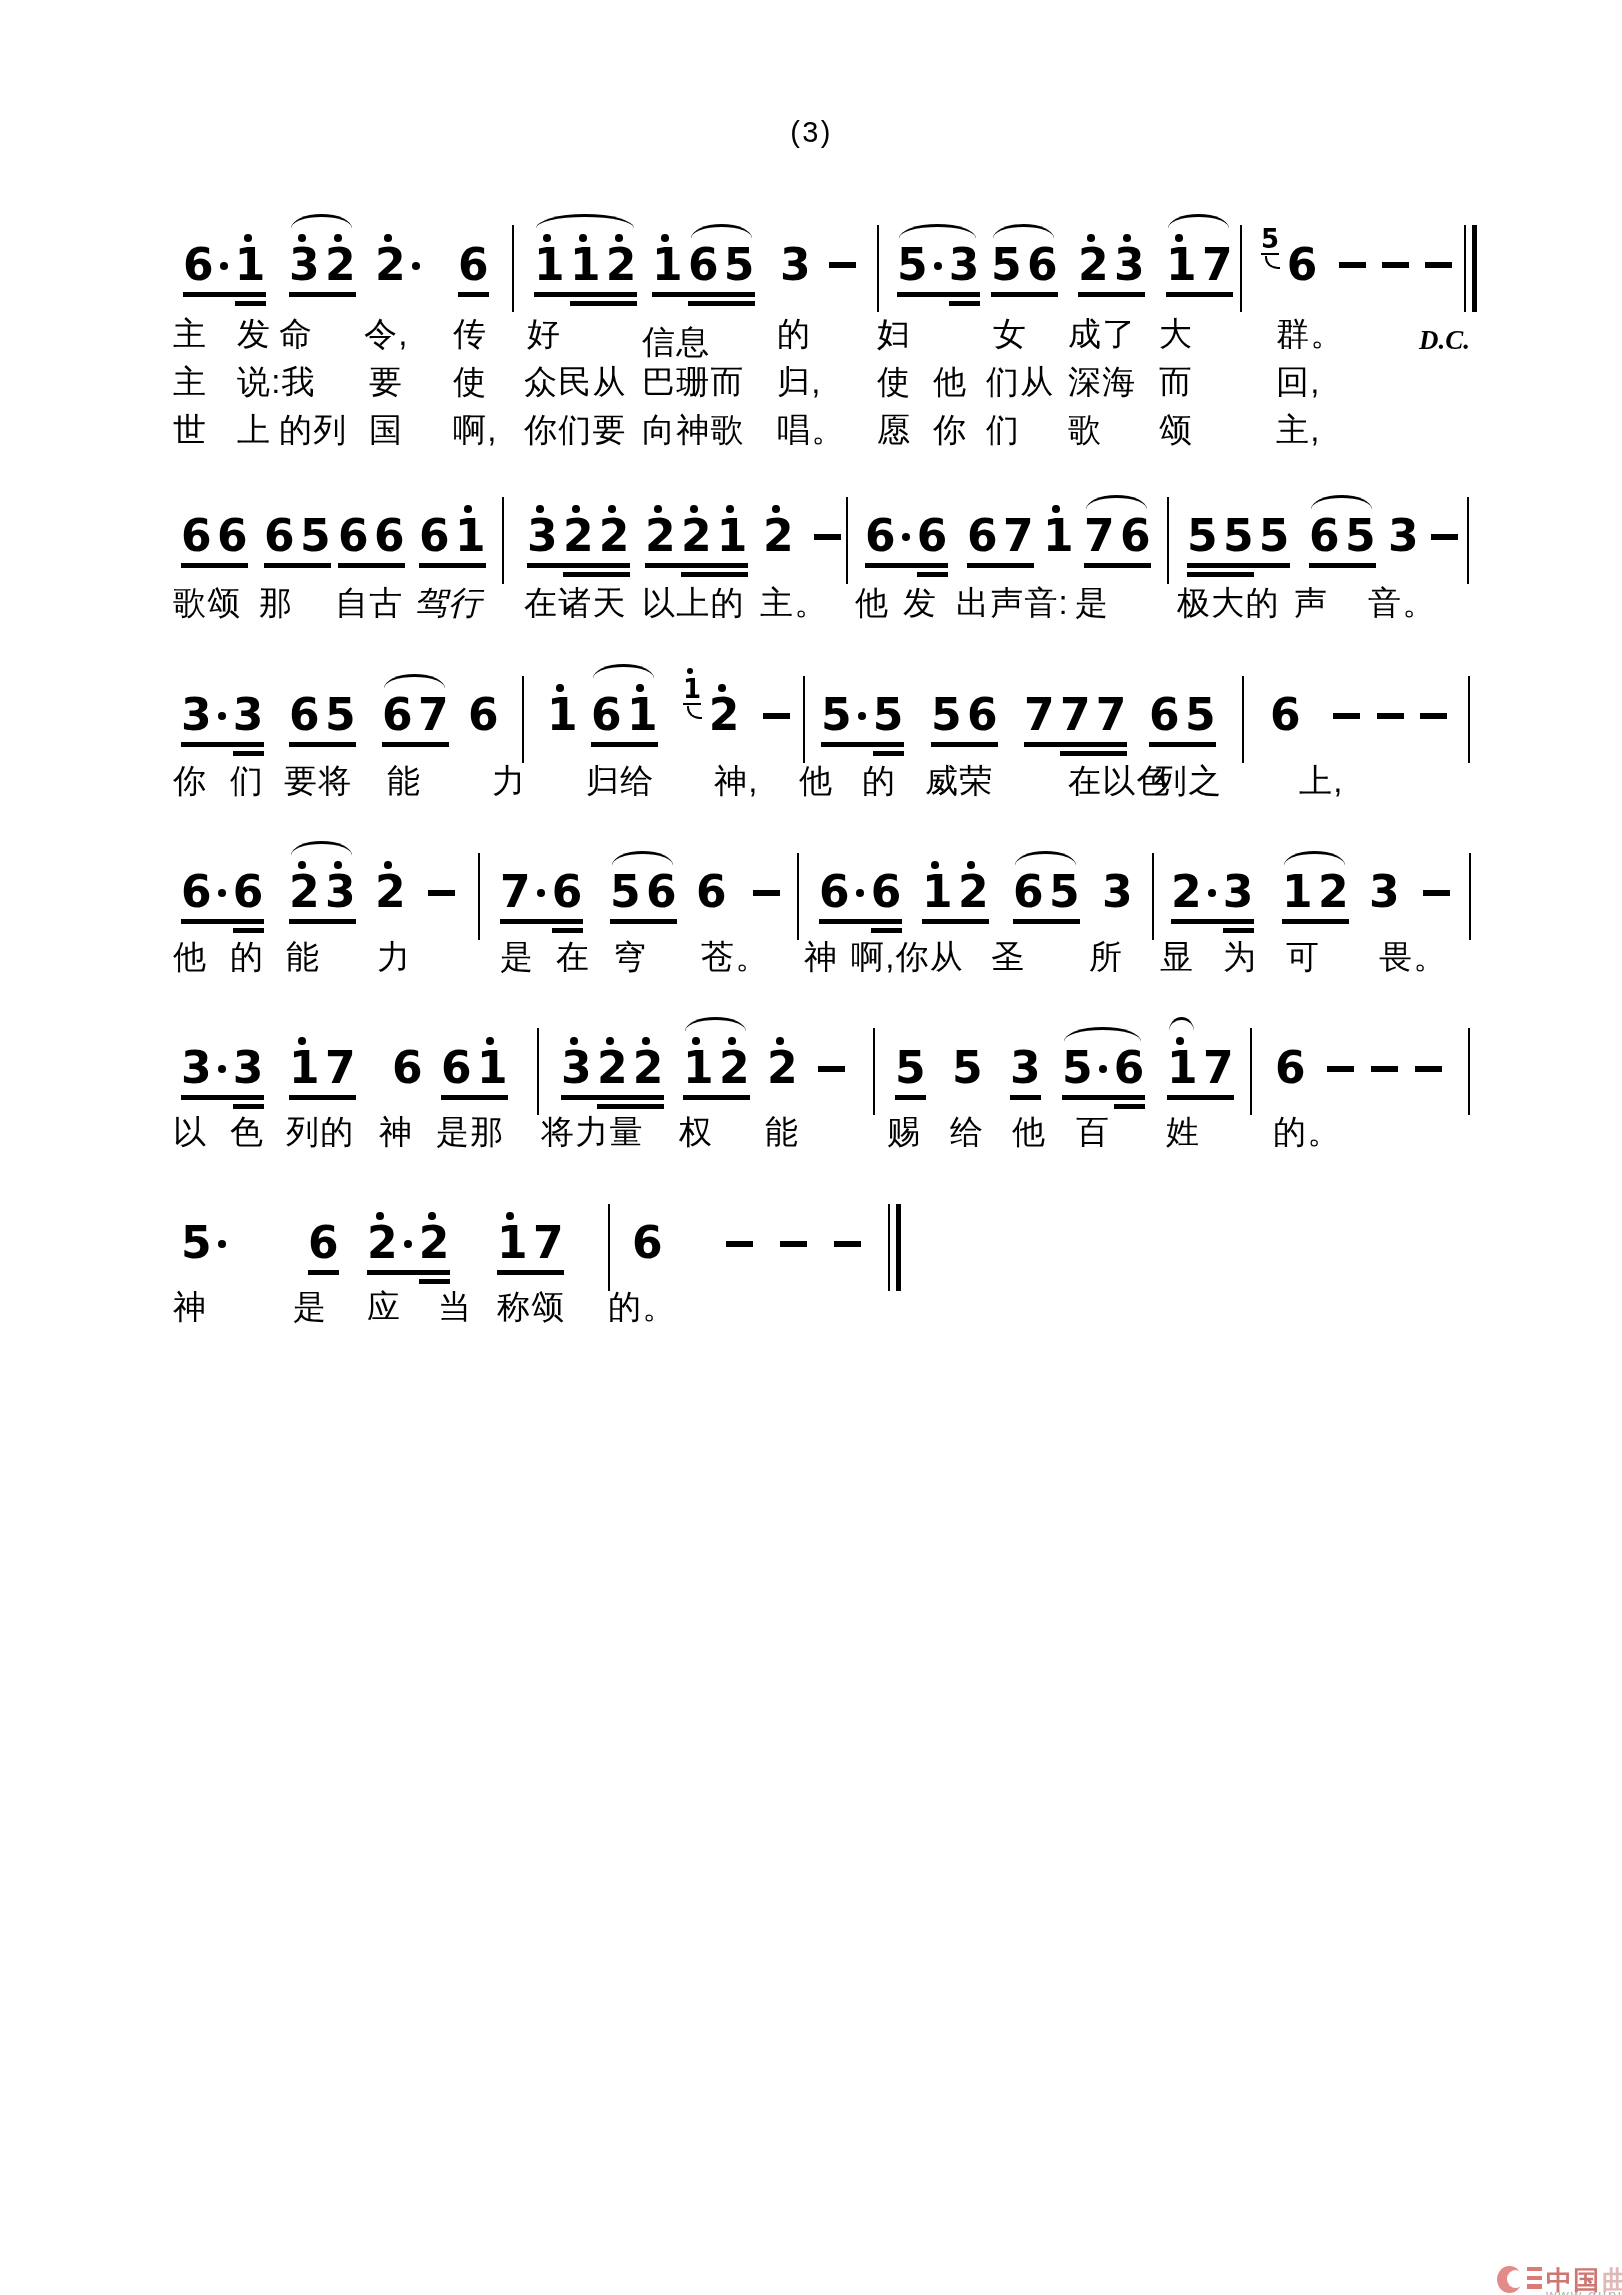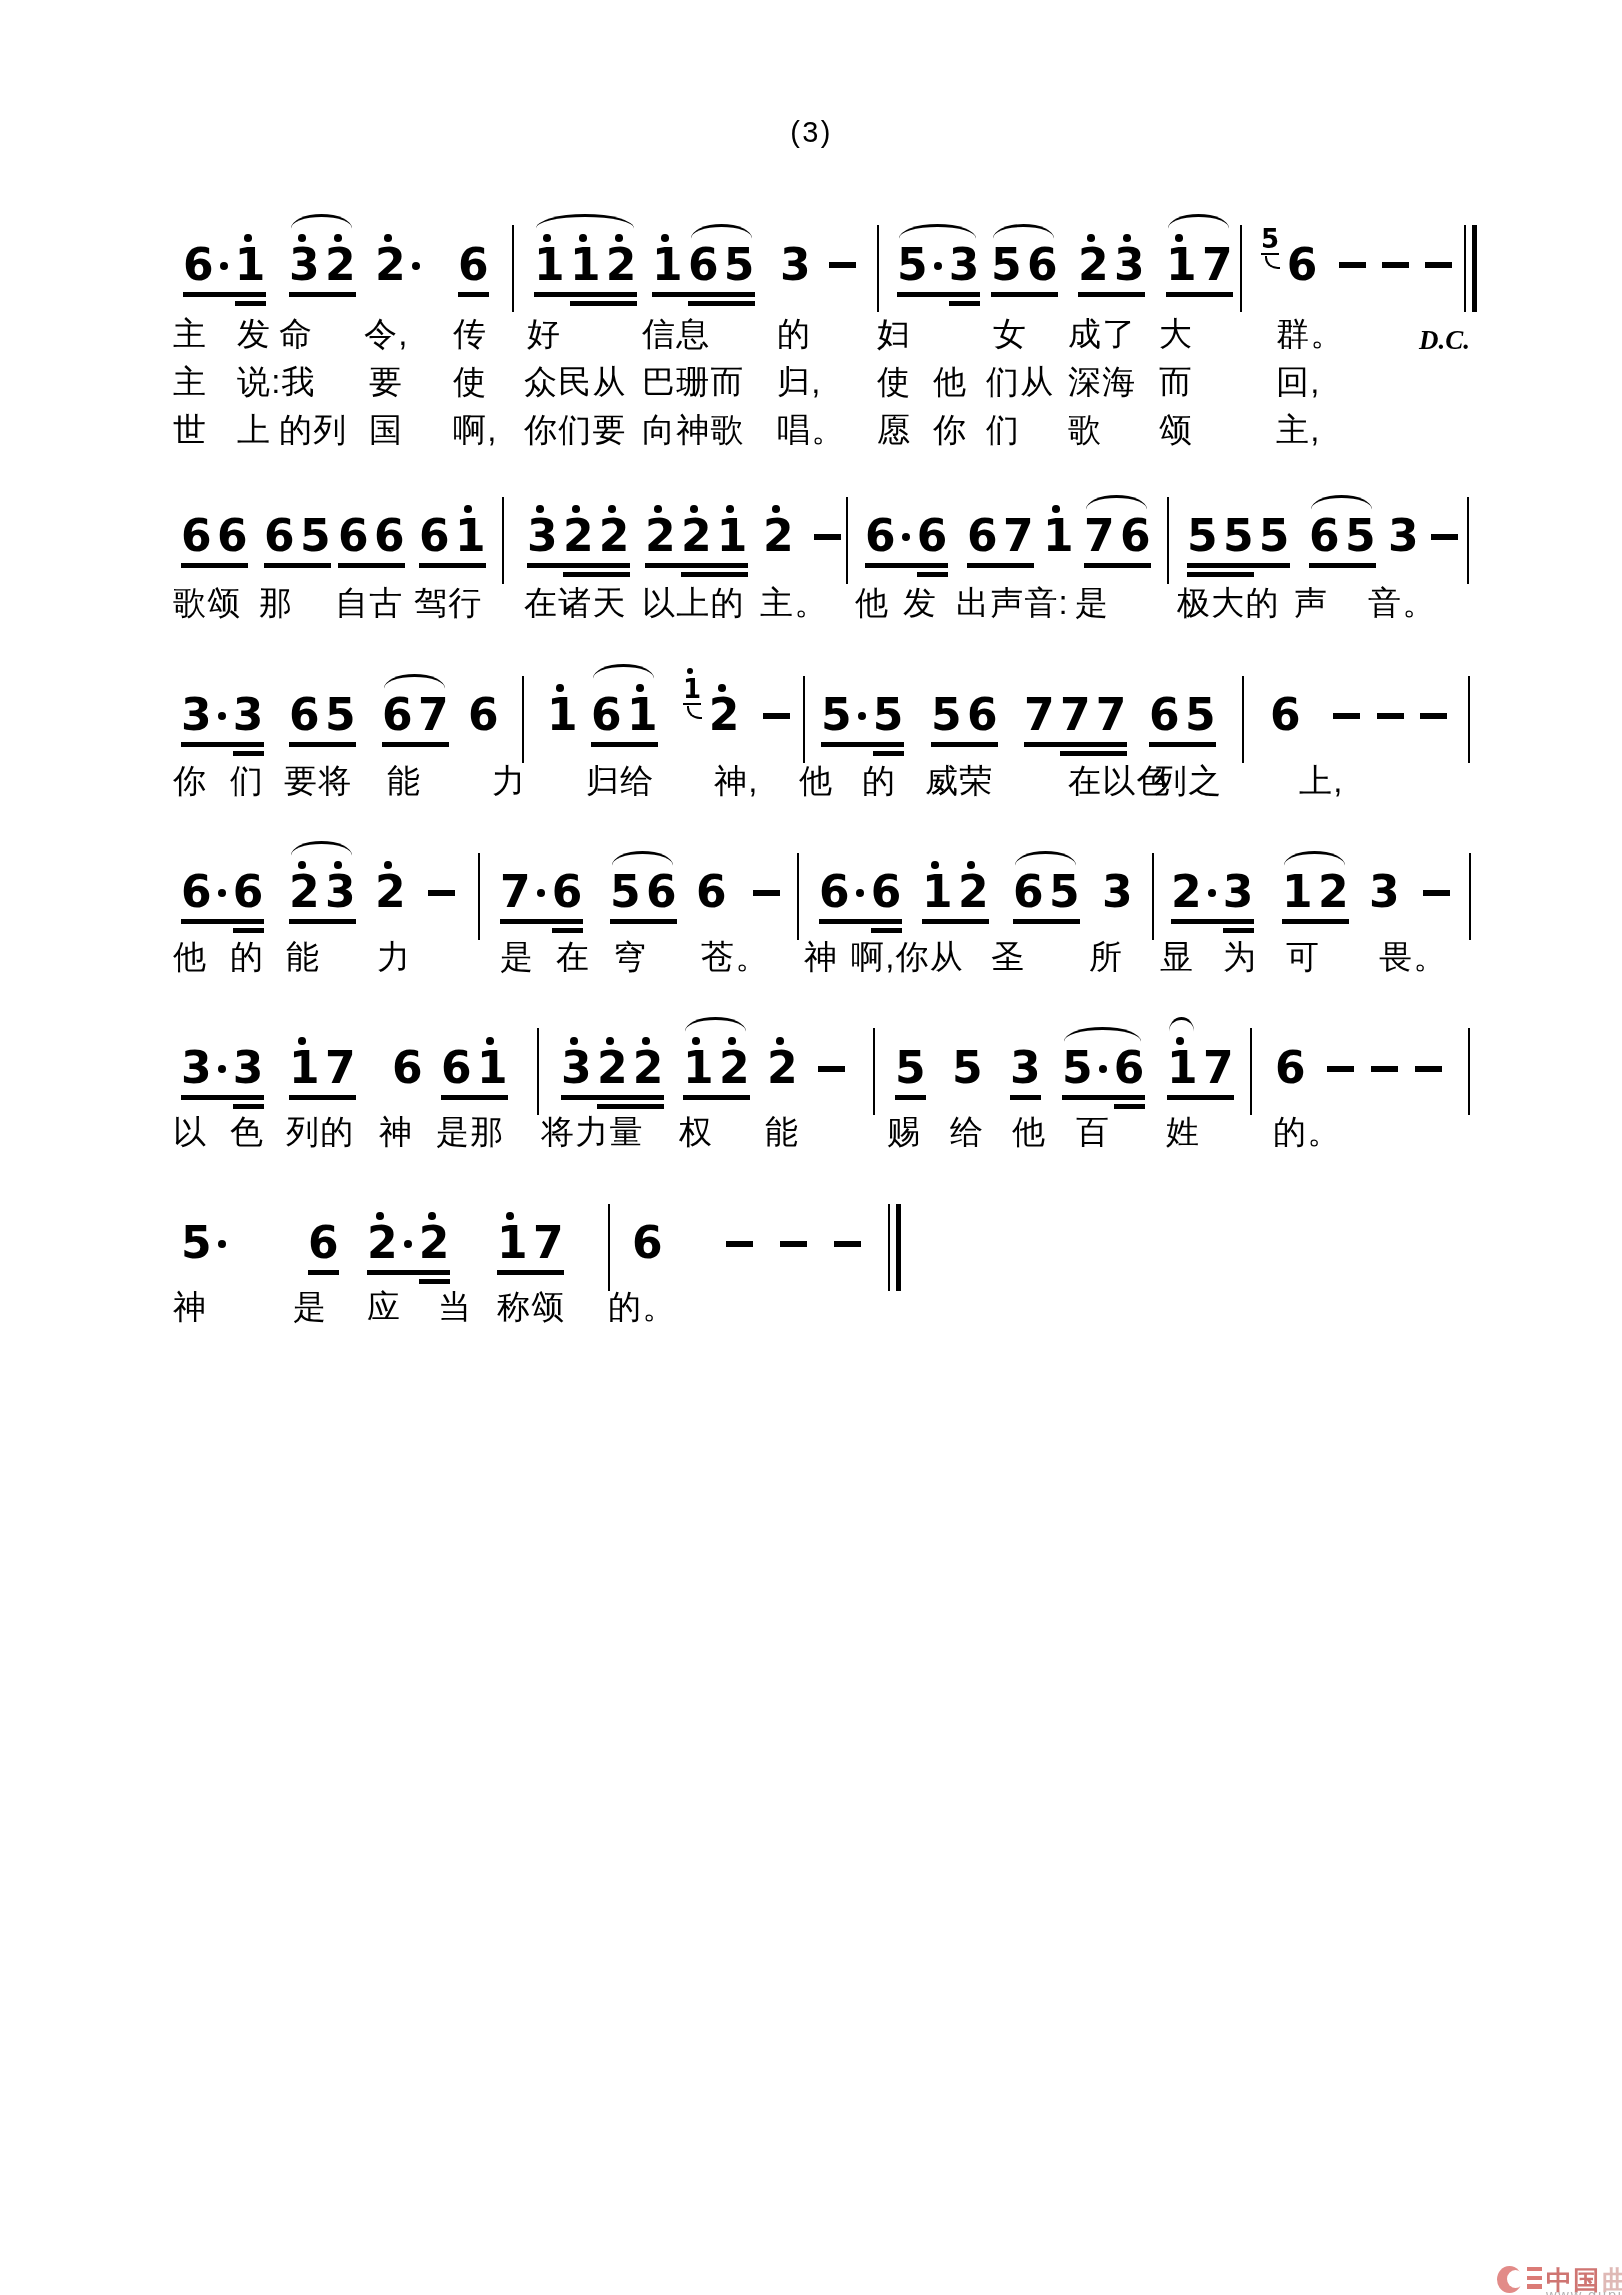--- a/index.html
+++ b/index.html
@@ -232,21 +232,21 @@
     <div class="dash" style="left: 1382px; top: 262px;"></div>
     <div class="dash" style="left: 1425px; top: 262px;"></div>
     <div class="endbar-thin" style="left: 1464px; top: 225px; height: 87px;"></div>
     <div class="endbar-thick" style="left: 1472px; top: 225px; height: 87px;"></div>
     <div class="lyric" style="left: 173px; top: 316px;">主</div>
     <div class="lyric" style="left: 237px; top: 316px;">发</div>
     <div class="lyric" style="left: 279px; top: 316px;">命</div>
     <div class="lyric" style="left: 364px; top: 316px;">令,</div>
     <div class="lyric" style="left: 453px; top: 316px;">传</div>
     <div class="lyric" style="left: 527px; top: 316px;">好</div>
-    <div class="lyric" style="left: 642px; top: 316px; text-align: right;">信息</div>
+    <div class="lyric" style="left: 642px; top: 324px; text-align: right;">信息</div>
     <div class="lyric" style="left: 777px; top: 316px;">的</div>
     <div class="lyric" style="left: 877px; top: 316px;">妇</div>
     <div class="lyric" style="left: 993px; top: 316px;">女</div>
     <div class="lyric" style="left: 1068px; top: 316px;">成了</div>
     <div class="lyric" style="left: 1159px; top: 316px;">大</div>
     <div class="lyric" style="left: 1276px; top: 316px;">群。</div>
     <div class="lyric" style="left: 173px; top: 364px;">主</div>
     <div class="lyric" style="left: 237px; top: 364px;">说:我</div>
     <div class="lyric" style="left: 369px; top: 364px;">要</div>
     <div class="lyric" style="left: 453px; top: 364px;">使</div>
@@ -442,21 +442,21 @@
         <div class="note">
           <div class="digit">3</div>
         </div>
       </div>
     </div>
     <div class="dash" style="left: 1431px; top: 534px;"></div>
     <div class="bar" style="left: 1467px; top: 497px; height: 87px;"></div>
     <div class="lyric" style="left: 173px; top: 585px;">歌颂</div>
     <div class="lyric" style="left: 259px; top: 585px;">那</div>
     <div class="lyric" style="left: 335px; top: 585px;">自古</div>
-    <div class="lyric" style="left: 414px; top: 585px;">驾行</div>
+    <div class="lyric" style="left: 414px; top: 585px; font-style: italic;">驾行</div>
     <div class="lyric" style="left: 524px; top: 585px;">在诸天</div>
     <div class="lyric" style="left: 642px; top: 585px;">以上的</div>
     <div class="lyric" style="left: 760px; top: 585px;">主。</div>
     <div class="lyric" style="left: 855px; top: 585px;">他</div>
     <div class="lyric" style="left: 903px; top: 585px;">发</div>
     <div class="lyric" style="left: 956px; top: 585px;">出声音:</div>
     <div class="lyric" style="left: 1075px; top: 585px;">是</div>
     <div class="lyric" style="left: 1177px; top: 585px;">极大的</div>
     <div class="lyric" style="left: 1294px; top: 585px;">声</div>
     <div class="lyric" style="left: 1368px; top: 585px;">音。</div>

